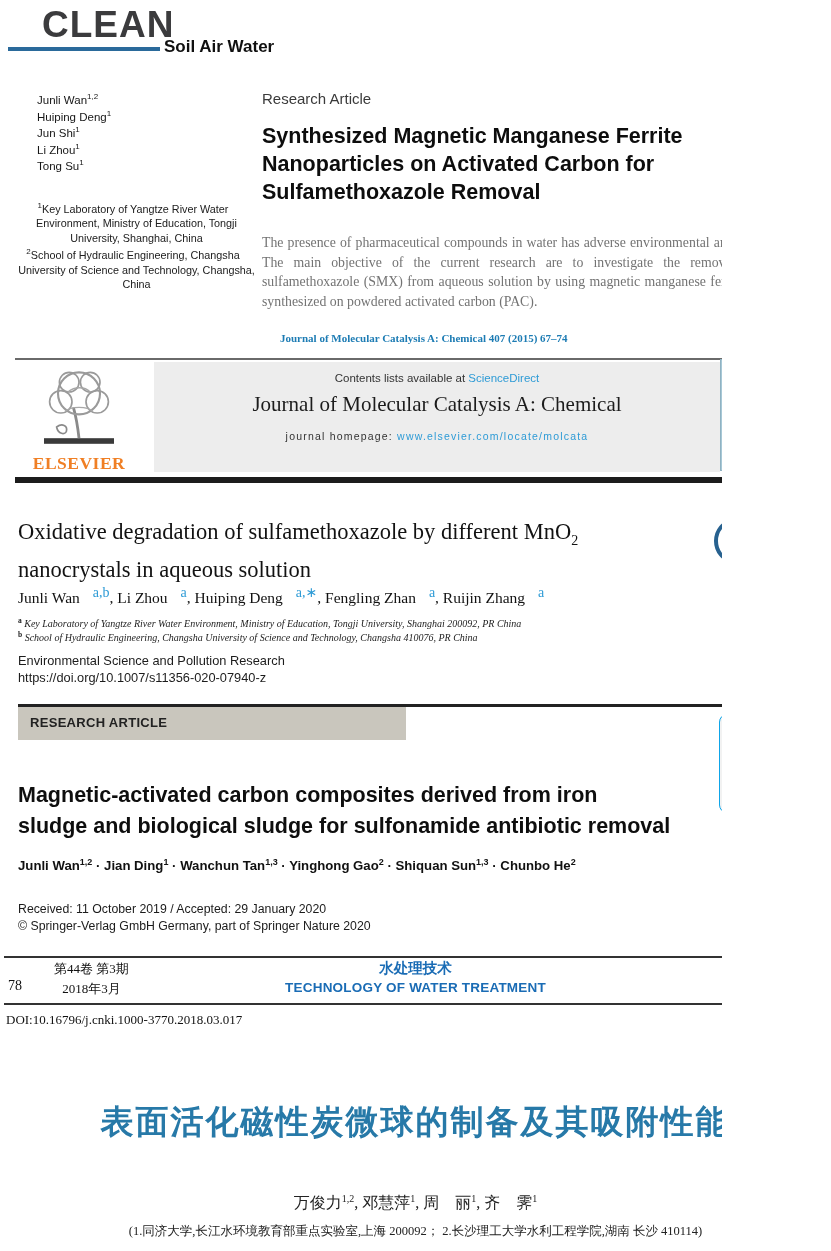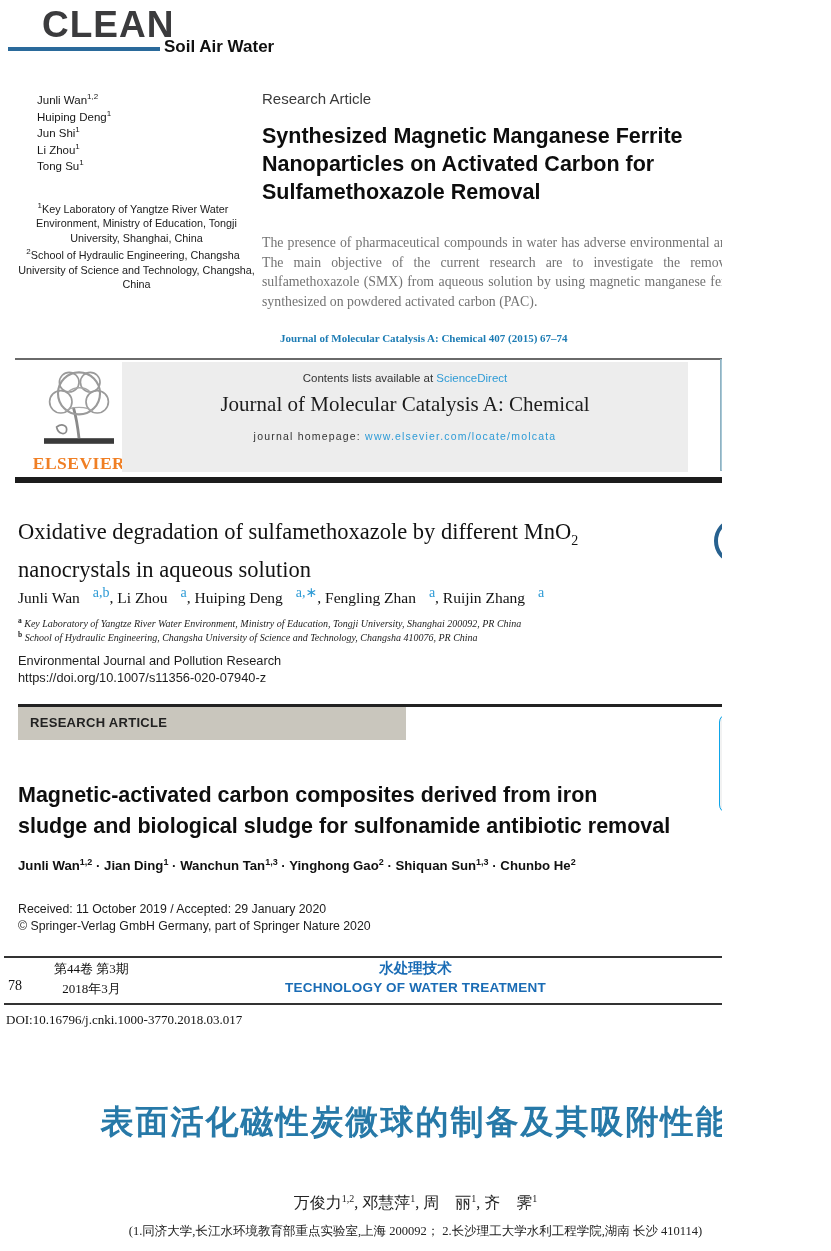--- a/index.html
+++ b/index.html
@@ -27,21 +27,21 @@
             line-height:19.5px;text-align:justify;color:#737373;}
   .citation{position:absolute;left:280px;top:332px;font-family:"Liberation Serif",serif;
             font-size:11px;font-weight:bold;color:#1d7cb4;text-decoration:none;}
 
   
   .s2{position:absolute;left:0;top:358px;width:831px;height:130px;}
   .s2-topline{position:absolute;left:15px;top:0;width:795px;height:2px;background:#6a6a6a;}
   .elsevier-block{position:absolute;left:22px;top:5px;width:114px;height:112px;text-align:center;}
   .elsevier-label{font-family:"Liberation Serif",serif;font-weight:bold;font-size:17.5px;
                   color:#f07f24;letter-spacing:0.5px;margin-top:0;}
-  .graybox{position:absolute;left:122px;top:4px;width:566px;height:110px;background:#ededed;text-align:center;}
+  .graybox{position:absolute;left:154px;top:4px;width:566px;height:110px;background:#ededed;text-align:center;}
   .contents-line{margin-top:10px;font-size:11.5px;color:#333;}
   .link-blue{color:#2e9bd6;text-decoration:none;}
   .jmc-journal-title{margin-top:8px;font-family:"Liberation Serif",serif;font-size:21px;color:#1c1c1c;}
   .homepage-line{margin-top:13px;font-size:10.5px;letter-spacing:1.2px;color:#333;}
   .cover{position:absolute;left:720px;top:1px;width:93px;height:112px;background:#a7c8d6;border:1px solid #8fb2c2;box-sizing:border-box;}
   .cover-corner{position:absolute;left:4px;top:3px;width:12px;height:9px;}
   .cover-corner div{height:1px;background:#51707f;margin-bottom:2px;}
   .cover-kicker{position:absolute;left:14px;top:37px;right:4px;font-size:5px;color:#4e6e80;
                 text-align:right;letter-spacing:0.4px;}
   .cover-main-row{position:absolute;left:4px;top:43px;right:2px;display:flex;align-items:center;}
@@ -216,21 +216,21 @@
       <span><span>Ruijin Zhang</span><sup>a</sup><span></span></span>
     </div>
 
     <div class="jmc-affils">
       <div><sup>a</sup><span> Key Laboratory of Yangtze River Water Environment, Ministry of Education, Tongji University, Shanghai 200092, PR China</span></div>
       <div><sup>b</sup><span> School of Hydraulic Engineering, Changsha University of Science and Technology, Changsha 410076, PR China</span></div>
     </div>
   </section>
 
   <section class="s4">
-    <div class="espr-name">Environmental Journal and Pollution Research</div>
+    <div class="espr-name">Environmental Science and Pollution Research</div>
     <div class="espr-doi">https://doi.org/10.1007/s11356-020-07940-z</div>
     <div class="s4-rule"></div>
     <div class="banner">
       <div class="banner-label">RESEARCH ARTICLE</div>
     </div>
 
     <div class="check-badge">
       <div class="cu-icon">
         <span class="cu-ring"></span>
           <span class="cu-flag"></span>

